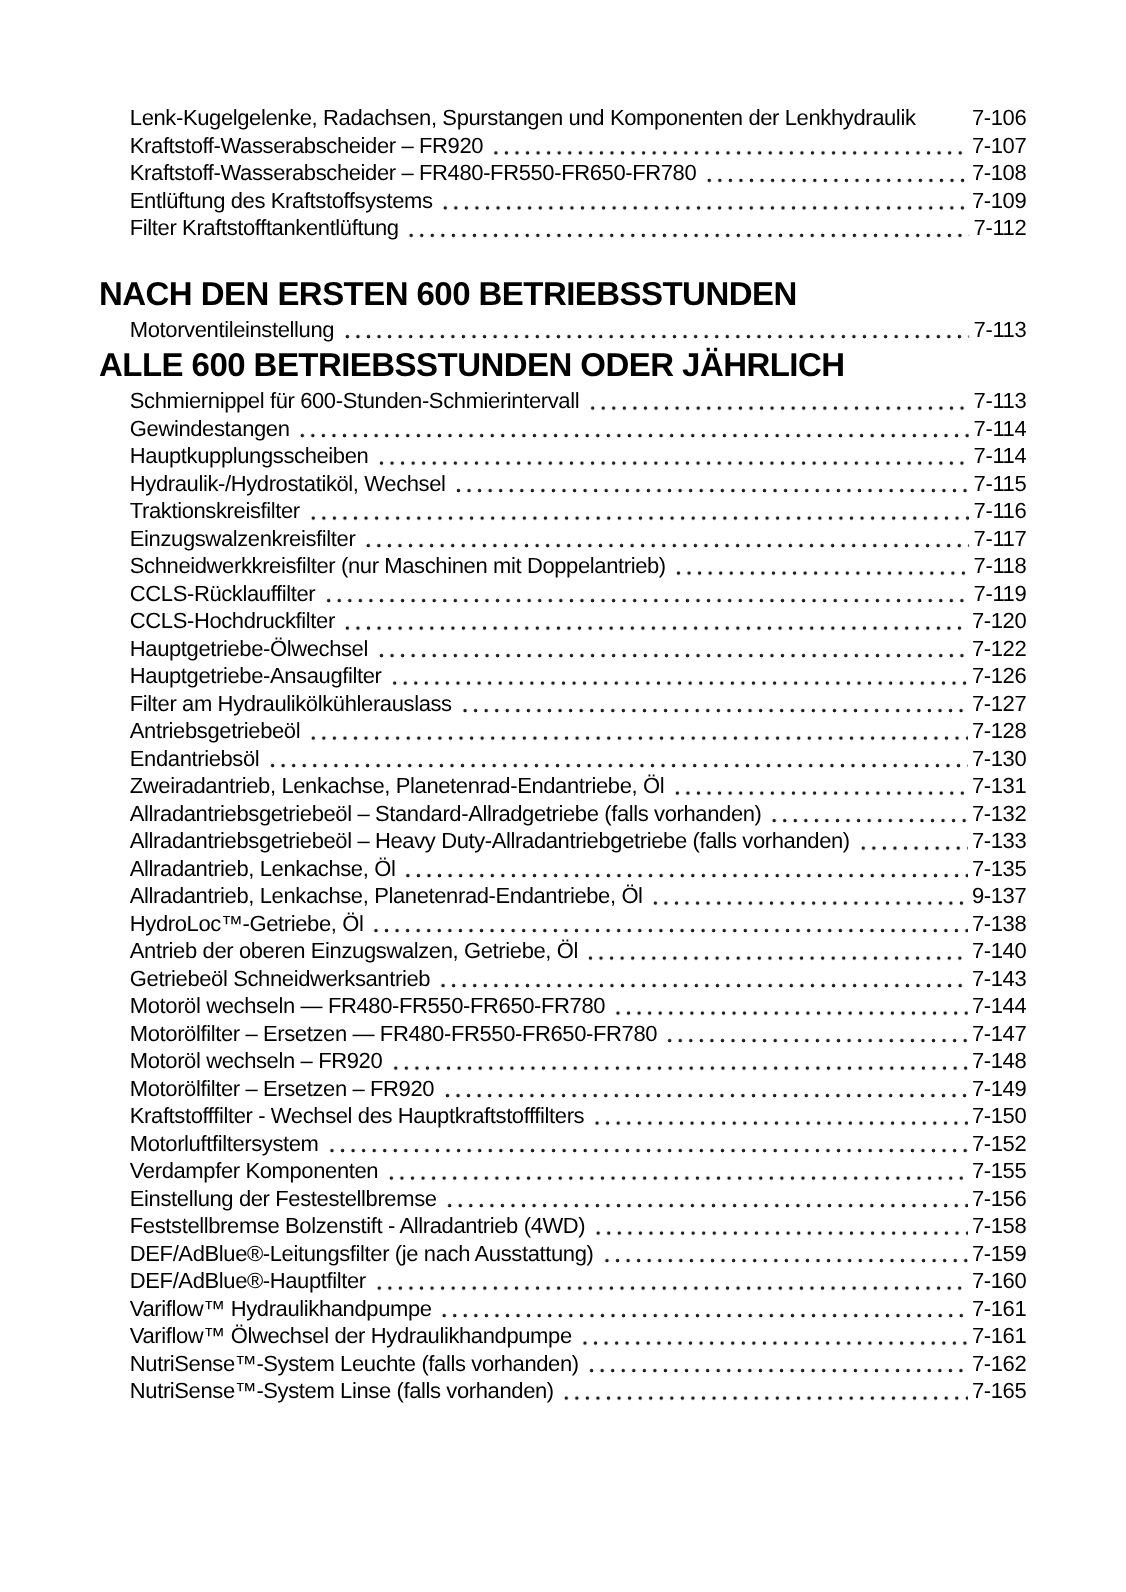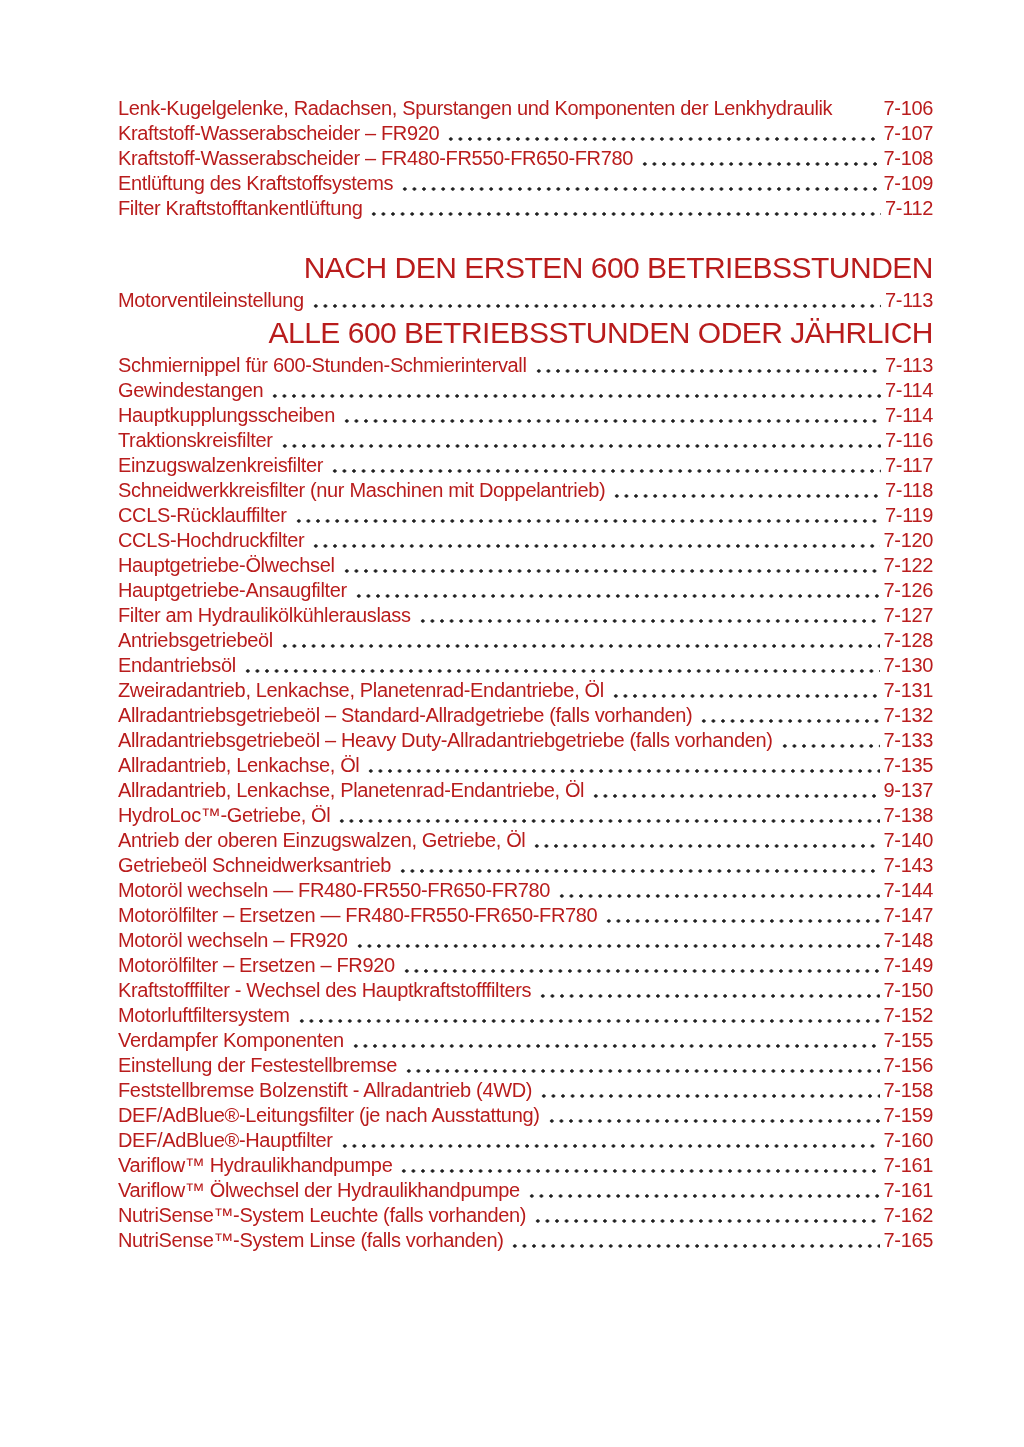--- a/index.html
+++ b/index.html
@@ -6,39 +6,38 @@
     margin: 0;
     padding: 0;
     background: #ffffff;
   }
   .page {
     position: relative;
     width: 1024px;
     height: 1339px;
     background: #ffffff;
     font-family: "Liberation Sans", sans-serif;
-    color: #b91c1c;
+    color: #000000;
     overflow: hidden;
   }
   .toc {
     position: absolute;
     left: 90px;
     top: 96px;
     width: 843px;
   }
   .toc-section { margin: 0; }
   .toc-section:nth-of-type(2) { margin-top: 27px; }
   .toc-section:nth-of-type(3) { }
   .heading {
     font-size: 30px;
     line-height: 40px;
     letter-spacing: -0.5px;
     white-space: nowrap;
-    font-weight: 400;
-    text-align: right;
+    font-weight: 700;
   }
   .rows { padding-left: 28px; }
   .row {
     display: flex;
     align-items: baseline;
     height: 25px;
     line-height: 25px;
     font-size: 20px;
     letter-spacing: -0.35px;
     white-space: nowrap;
@@ -126,20 +125,25 @@
             <span class="label">Gewindestangen</span>
             <span class="leader"></span>
             <span class="pagenum">7-114</span>
           </div>
           <div class="row">
             <span class="label">Hauptkupplungsscheiben</span>
             <span class="leader"></span>
             <span class="pagenum">7-114</span>
           </div>
           <div class="row">
+            <span class="label">Hydraulik-/Hydrostatiköl, Wechsel</span>
+            <span class="leader"></span>
+            <span class="pagenum">7-115</span>
+          </div>
+          <div class="row">
             <span class="label">Traktionskreisfilter</span>
             <span class="leader"></span>
             <span class="pagenum">7-116</span>
           </div>
           <div class="row">
             <span class="label">Einzugswalzenkreisfilter</span>
             <span class="leader"></span>
             <span class="pagenum">7-117</span>
           </div>
           <div class="row">

